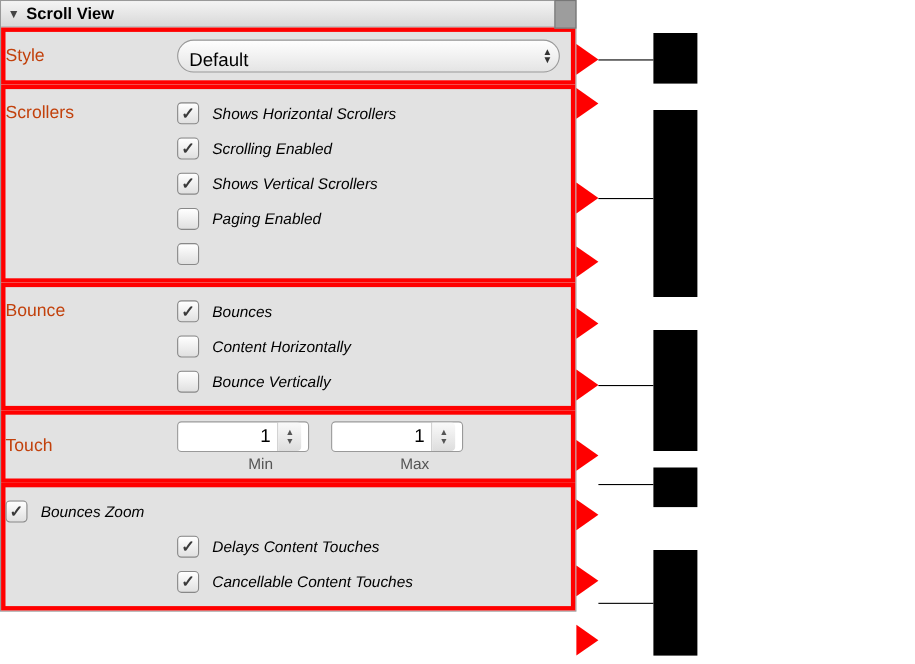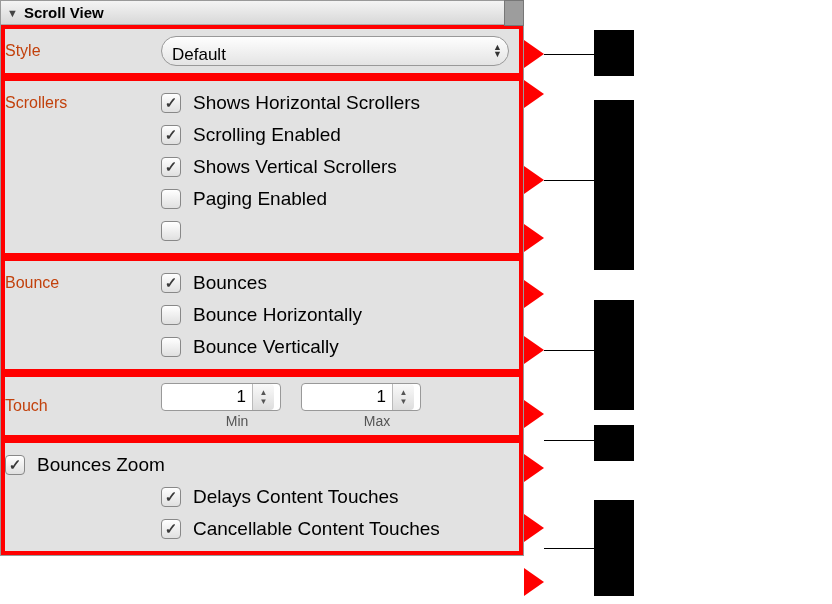--- a/index.html
+++ b/index.html
@@ -75,22 +75,23 @@
     flex-shrink: 0;
     margin-right: 4px;
   }
   .check.checked::after {
     content: "✓";
     font-size: 15px;
     font-weight: bold;
     color: #3a3a3a;
   }
   .ck-label {
-    font-size: 19px;
+    font-size: 14px;
     color: #000;
+    font-style: italic;
   }
   .popup {
     flex: 1;
     height: 30px;
     border: 1px solid #999;
     border-radius: 15px;
     background: linear-gradient(to bottom, #fefefe, #e4e4e4);
     display: flex;
     align-items: flex-end;
     padding: 0 24px 0 10px;
@@ -237,21 +238,21 @@
       <div class="lbl">Bounce</div>
       <div class="ctrl">
         <span class="check checked"></span>
         <span class="ck-label">Bounces</span>
       </div>
     </div>
     <div class="row">
         <div class="lbl"></div>
         <div class="ctrl">
       <span class="check"></span>
-      <span class="ck-label">Bounce Horizontally</span>
+      <span class="ck-label">Content Horizontally</span>
     </div>
       </div>
     <div class="row">
         <div class="lbl"></div>
         <div class="ctrl">
       <span class="check"></span>
       <span class="ck-label">Bounce Vertically</span>
     </div>
       </div>
   </div>

